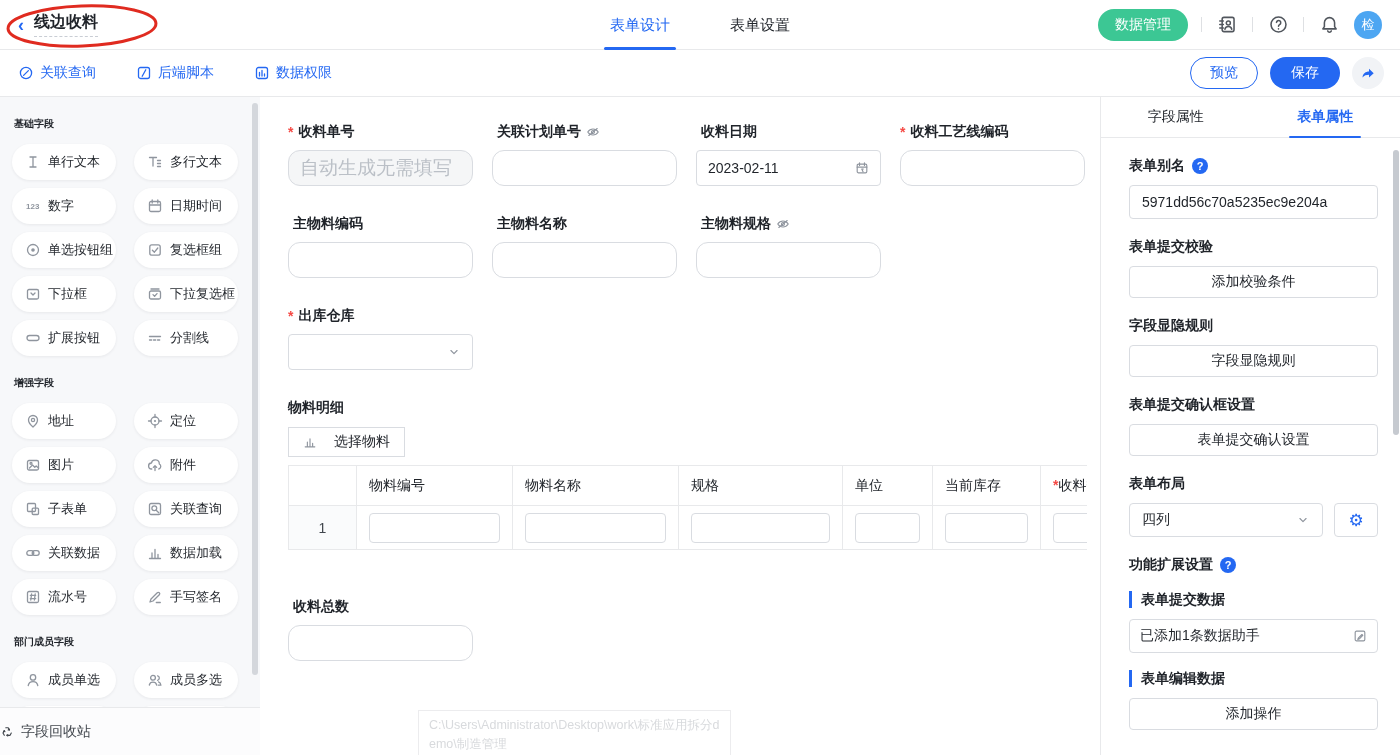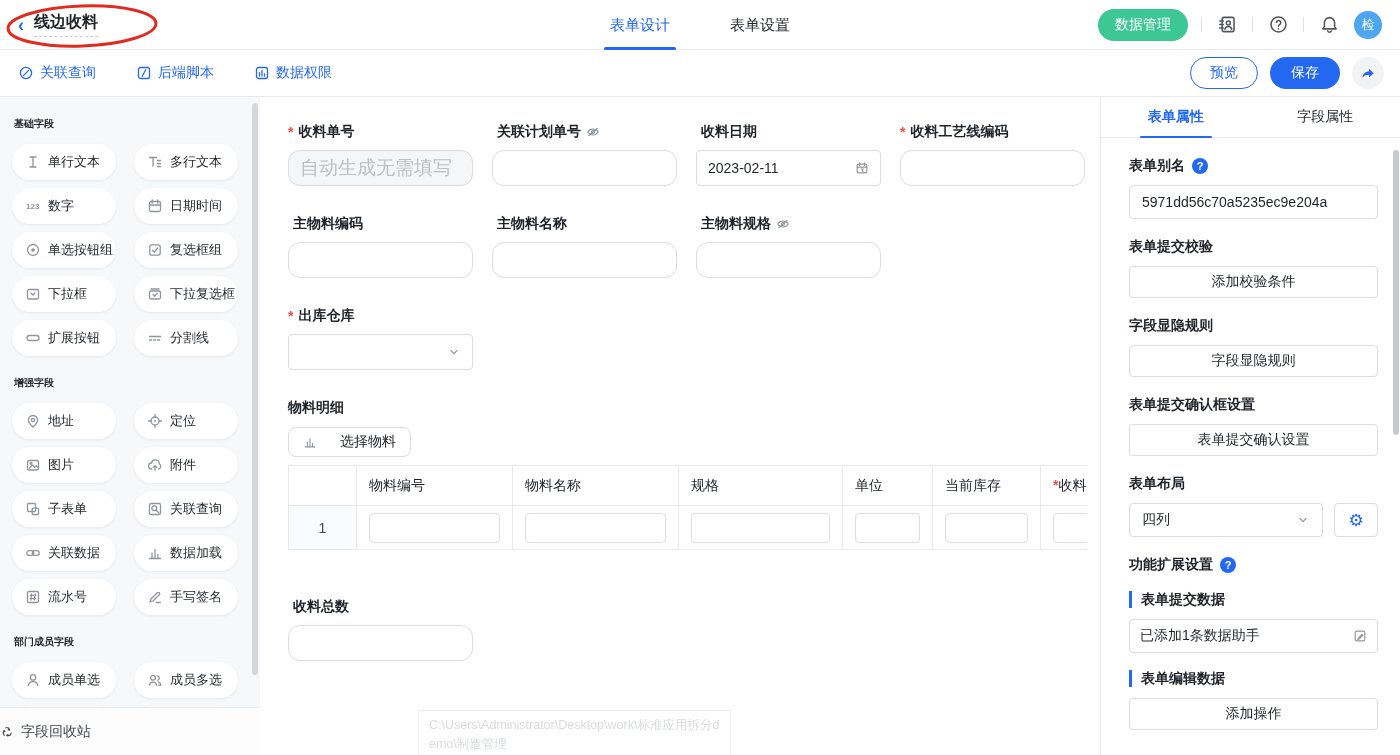--- a/index.html
+++ b/index.html
@@ -49,21 +49,21 @@
   .canvas-inner{padding:26px 0 0 28px}
   .frow{display:flex;margin-bottom:29px}
   .fblock{width:185px;margin-right:19px}
   .flabel{font-weight:bold;margin-bottom:9px;display:flex;align-items:center;gap:5px;white-space:nowrap}
   .req{color:#f54a45;font-weight:bold}
   .tin{width:185px;height:36px;border:1px solid #d9dce1;border-radius:12px;background:#fff;padding:0 11px;font-size:19px;color:#1f2329;font-family:inherit;outline:none}
   .tin.dis{background:#f5f6f7;color:#bbc0c7}
   .tin.dis::placeholder{color:#bbc0c7}
   .tinwrap{width:185px;height:36px;border:1px solid #d9dce1;border-radius:4px;background:#fff;padding:0 11px;display:flex;align-items:center;justify-content:space-between;cursor:pointer}
   .sect-label{font-weight:bold;margin:0 0 10px 0}
-  .sel-material{height:30px;border:1px solid #d9dce1;border-radius:8px;background:#fff;display:inline-flex;align-items:center;gap:23px;padding:0 14px;font-size:14px;color:#1f2329;cursor:pointer}
+  .sel-material{height:30px;border:1px solid #d9dce1;border-radius:0;background:#fff;display:inline-flex;align-items:center;gap:17px;padding:0 14px;font-size:14px;color:#1f2329;cursor:pointer}
   .table-clip{width:799px;overflow:hidden;margin-top:8px}
   table.mtable{border-collapse:collapse;table-layout:fixed;width:920px;background:#fff}
   table.mtable th,table.mtable td{border:1px solid #e8e9eb;font-weight:normal;text-align:left;padding:0 12px;height:40px;white-space:nowrap}
   table.mtable td{height:44px}
   table.mtable .numcol{width:68px;text-align:center;padding:0}
   table.mtable td.numcol{background:#fafbfc;color:#41464d}
   .cellin{width:100%;height:30px;border:1px solid #d9dce1;border-radius:4px;outline:none;padding:0 8px;font-family:inherit}
   .path-tip{position:absolute;left:158px;top:613px;width:313px;border:1px solid #ececee;background:rgba(255,255,255,.55);color:#d8dadd;font-size:12.5px;line-height:1.55;padding:5px 10px;word-break:break-all}
 
   
@@ -475,22 +475,22 @@
           <span>收料总数</span>
         </div>
       <input class="tin" style="">
     </div>
   </div>
   <div class="path-tip">C:\Users\Administrator\Desktop\work\标准应用拆分demo\制造管理</div>
 </div>
 
 <div class="rpanel">
   <div class="rtabs">
+    <div class="rtab">字段属性</div>
     <div class="rtab active">表单属性</div>
-    <div class="rtab">字段属性</div>
   </div>
   <div class="rbody">
     <div class="plabel">
       <span>表单别名</span>
       <span class="qbadge">?</span>
     </div>
     <input class="pinput" value="5971dd56c70a5235ec9e204a" style="">
 
     <div class="plabel">表单提交校验</div>
     <button class="pbtn">添加校验条件</button>

